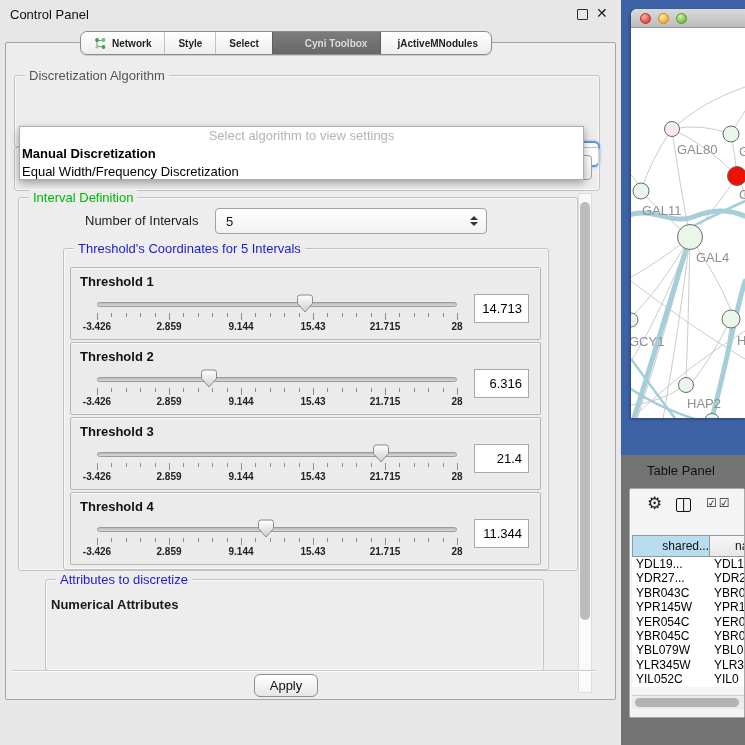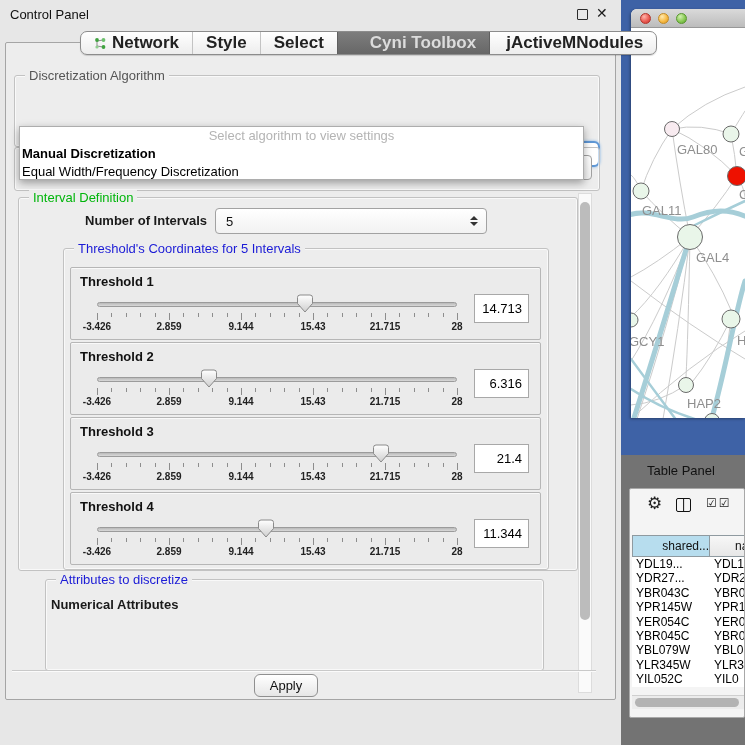--- a/index.html
+++ b/index.html
@@ -9,21 +9,21 @@
   .abs { position:absolute; }
 
   
   .titlebar-text { left:10px; top:7px; font-size:13px; color:#111; }
   .btn-min { left:577px; top:9px; width:11px; height:11px; border:1.6px solid #2b2b2b; border-radius:1px; background:transparent; }
   .btn-close { left:596px; top:5px; font-size:14px; font-weight:bold; color:#1a1a1a; }
 
   
   .segbar { display:flex; border:1px solid #8c8c8c; border-radius:7px; overflow:hidden;
             background:linear-gradient(#ffffff,#ededed); height:24px; box-shadow:0 1px 1px rgba(0,0,0,.15); }
-  .seg { display:flex; align-items:center; gap:5px; padding:0 13px; font-size:17px; font-weight:bold;
+  .seg { display:flex; align-items:center; gap:5px; padding:0 13px; font-size:10px; font-weight:bold;
          color:#222; border-left:1px solid #c3c3c3; white-space:nowrap; }
   .seg:first-child { border-left:none; }
   .seg.sel { background:linear-gradient(#7d7d7d,#676767); color:#dcdcdc; border-left-color:#5f5f5f;padding-left:32px; }
   .seg.sel + .seg { border-left-color:#5f5f5f;padding-left:16px; }
   .tabbar-top { left:80px; top:31px; z-index:5; }
   .tabbar-bottom { left:143px; top:704px; z-index:5; }
 
   .main-panel { left:5px; top:42px; width:611px; height:658px; background:#ededed;
                 border:1px solid #a5a5a5; border-radius:2px; }
 
@@ -163,21 +163,21 @@
     </div>
 
     <div class="abs popup">
       <div class="ph">Select algorithm to view settings</div>
       <div class="it b">Manual Discretization</div>
       <div class="it">Equal Width/Frequency Discretization</div>
     </div>
 
     <div class="grp" style="left:12px; top:154px; width:560px; height:374px;">
       <div class="grp-title" id="grn-title" style="color: rgb(0, 181, 11);">Interval Definition</div>
-      <div class="abs" style="left:66px; top:15px; font-weight:bold;">Number of Intervals</div>
+      <div class="abs" style="left:66px; top:15px; font-weight:normal;">Number of Intervals</div>
       <div class="combo" style="left:196px; top:10px; width:272px; height:26px;">
         <span class="val">5</span>
         <span class="stepper">
             <i class="up"></i>
             <i class="dn"></i>
           </span>
       </div>
       <div class="grp" style="left:44px; top:50px; width:486px; height:322px;">
         <div class="grp-title" id="blu-title1" style="color: rgb(27, 27, 214);">Threshold's Coordinates for 5 Intervals</div>
         <div id="thresholds-container">

